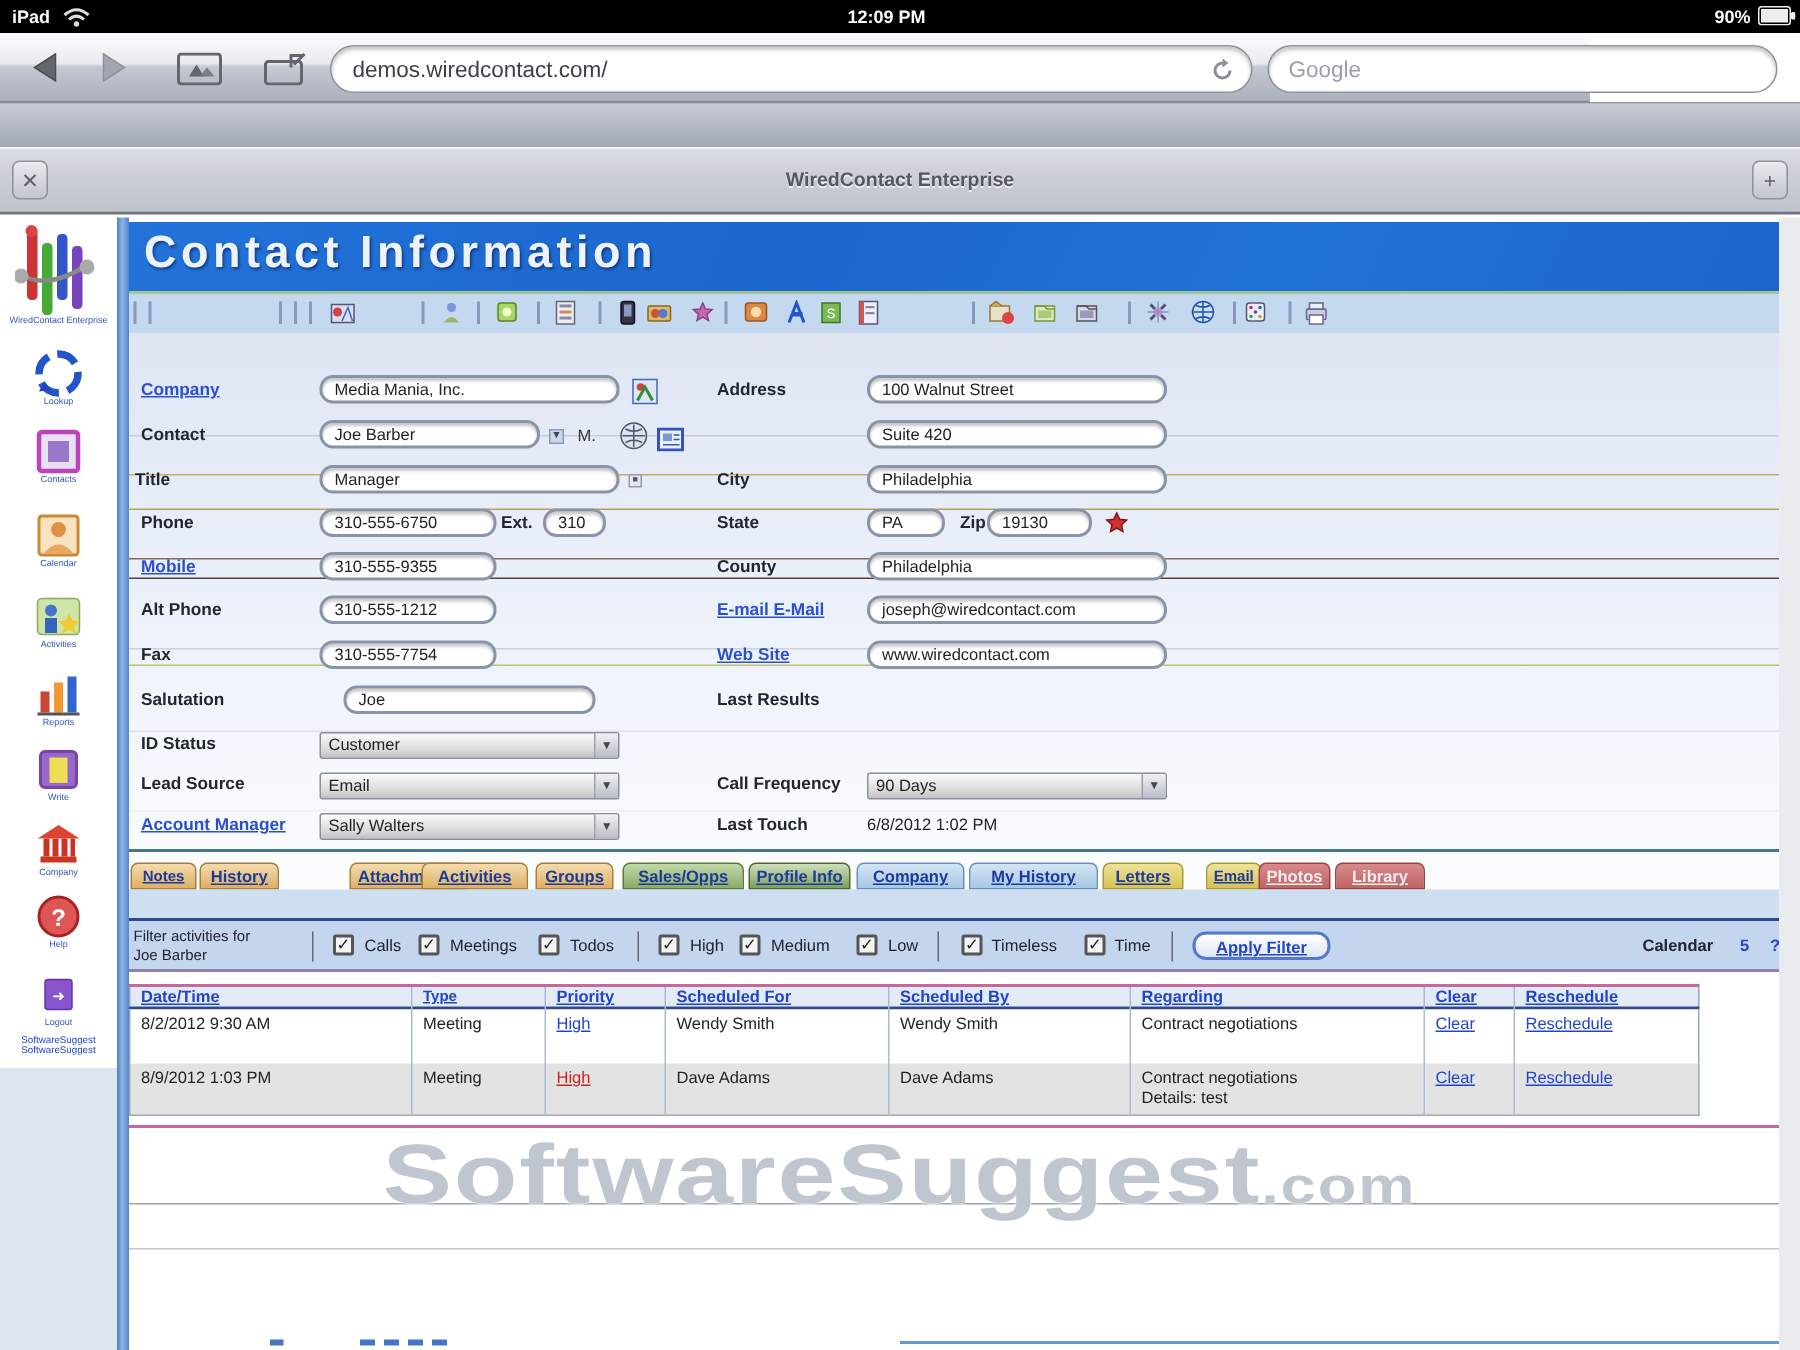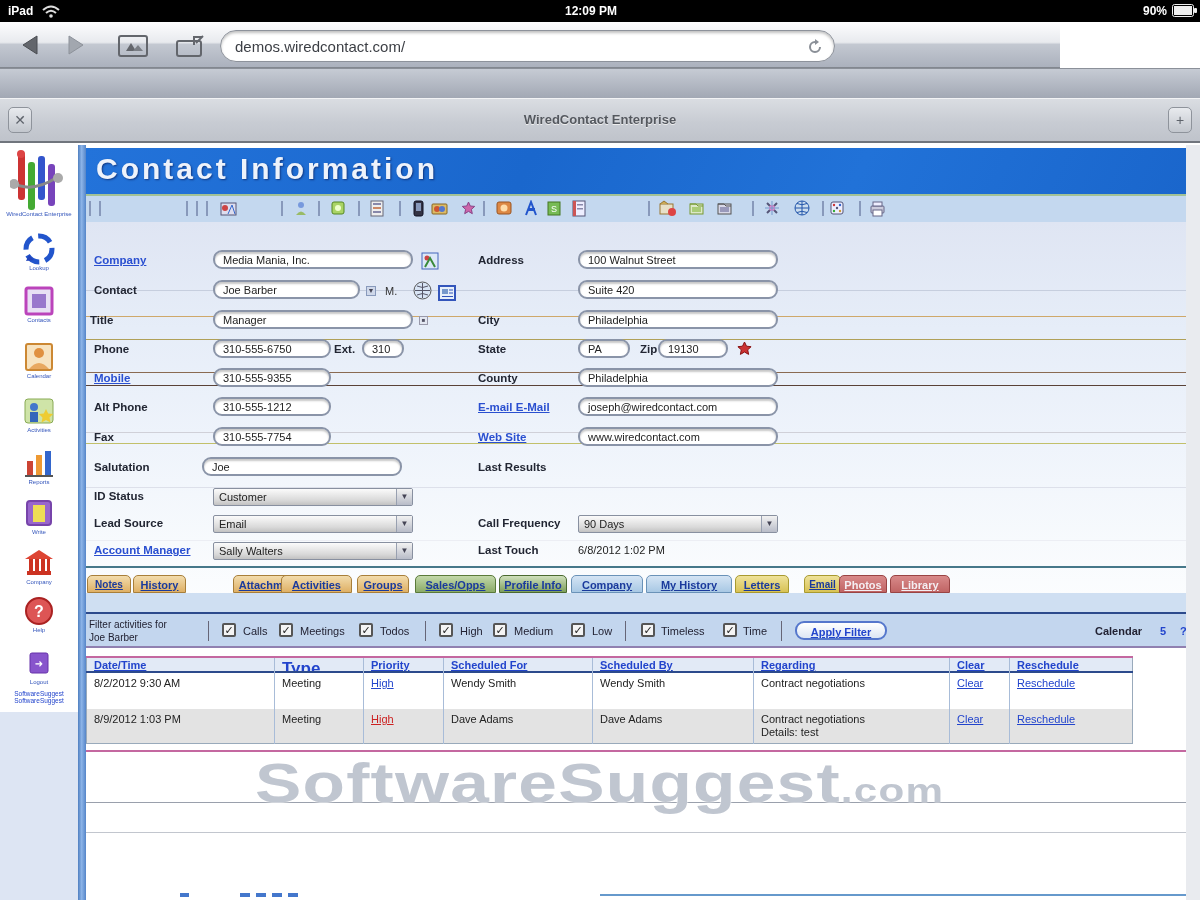--- a/index.html
+++ b/index.html
@@ -111,20 +111,23 @@
     <rect x="1" y="6" width="24" height="15" rx="2" fill="none" stroke="#63666c" stroke-width="2"></rect>
     <path d="M18 10 L18 2 L26 2" fill="none" stroke="#63666c" stroke-width="2"></path>
     <path d="M20 8 L27 1" stroke="#63666c" stroke-width="2"></path>
   </svg>
   <div class="pill" style="left:220px;width:615px;">
     <span class="abs" style="left:14px;top:7px;font-size:15px;color:#3c3f45;">demos.wiredcontact.com/</span>
     <svg class="abs" style="right:10px;top:7px;" width="18" height="18" viewBox="0 0 18 18">
       <path d="M14 9 A5 5 0 1 1 9 4" stroke="#8a8f97" stroke-width="2" fill="none"></path>
       <path d="M9 1 L13 4 L9 7 Z" fill="#8a8f97"></path>
     </svg>
+  </div>
+  <div class="pill" style="left:845px;width:340px;">
+    <span class="abs" style="left:13px;top:7px;font-size:15px;color:#9aa0a8;">Google</span>
   </div>
 </div>
 <div id="subband"></div>
 
 <div id="tabbar">
   <div class="tbtn" style="left:8px;">✕</div>
   <span class="abs" style="left:0;top:13px;width:1200px;text-align:center;font-size:13px;font-weight:bold;color:#54585f;text-shadow:0 1px 0 #eee;">WiredContact Enterprise</span>
   <div class="tbtn" style="left:1168px;">+</div>
 </div>
 
@@ -327,21 +330,21 @@
         <div class="finput" style="left:127px;top:194px;width:118px;">310-555-6750</div>
         <div class="flabel" style="left:248px;top:198px;">Ext.</div>
         <div class="finput" style="left:276px;top:194px;width:42px;">310</div>
         <div class="flink" style="left:8px;top:227px;">Mobile</div>
         <div class="finput" style="left:127px;top:223px;width:118px;">310-555-9355</div>
         <div class="flabel" style="left:8px;top:256px;">Alt Phone</div>
         <div class="finput" style="left:127px;top:252px;width:118px;">310-555-1212</div>
         <div class="flabel" style="left:8px;top:286px;">Fax</div>
         <div class="finput" style="left:127px;top:282px;width:118px;">310-555-7754</div>
         <div class="flabel" style="left:8px;top:316px;">Salutation</div>
-        <div class="finput" style="left:116px;top:312px;width:200px;">Joe</div>
+        <div class="finput" style="left:143px;top:312px;width:168px;">Joe</div>
         <div class="flabel" style="left:8px;top:345px;">ID Status</div>
         <div class="fsel" style="left:127px;top:343px;width:200px;">Customer<div class="arr">▼</div></div>
         <div class="flabel" style="left:8px;top:372px;">Lead Source</div>
         <div class="fsel" style="left:127px;top:370px;width:200px;">Email<div class="arr">▼</div></div>
         <div class="flink" style="left:8px;top:399px;">Account Manager</div>
         <div class="fsel" style="left:127px;top:397px;width:200px;">Sally Walters<div class="arr">▼</div></div>
         <svg class="abs" style="left:335px;top:107px;" width="18" height="18" viewBox="0 0 18 18">
           <rect x="1" y="1" width="16" height="16" fill="#dce8f8" stroke="#4466bb"></rect>
           <circle cx="6" cy="6" r="2.5" fill="#cc4444"></circle>
           <path d="M4 15 L9 6 L14 15" stroke="#3a8a3a" stroke-width="2" fill="none"></path>
@@ -420,21 +423,21 @@
           <div class="abs" style="left:695px;top:7px;width:1px;height:20px;background:#667;"></div>
           <div class="abs" style="left:709px;top:7px;width:92px;height:19px;background:linear-gradient(to bottom,#fff,#dce6f4);border:2px solid #5577cc;border-radius:9px;font-size:11px;font-weight:bold;color:#2244cc;text-decoration:underline;text-align:center;padding-top:3px;">Apply Filter</div>
           <div class="abs" style="left:1009px;top:11px;font-size:11px;font-weight:bold;color:#223;">Calendar</div>
           <div class="abs" style="left:1074px;top:11px;font-size:11px;color:#2244cc;font-weight:bold;">5</div>
           <div class="abs" style="left:1094px;top:11px;font-size:11px;color:#2244cc;font-weight:bold;">?</div>
         </div>
 <div id="acttable" style="height:108px;">
           <div class="abs" style="left:0;top:0;width:1047px;height:2px;background:#c468a0;"></div>
           <div class="abs" style="left:0;top:2px;width:1047px;height:13px;background:#e2eaf6;border-left:1px solid #9ab;border-right:1px solid #9ab;"></div>
           <div class="abs" style="left:8px;top:3px;font-size:11px;font-weight:bold;color:#2244cc;text-decoration:underline;">Date/Time</div>
-          <div class="abs" style="left:196px;top:3px;font-size:17px;font-weight:bold;color:#2244cc;text-decoration:underline;">Type</div>
+          <div class="abs" style="left:196px;top:3px;font-size:10px;font-weight:bold;color:#2244cc;text-decoration:underline;">Type</div>
           <div class="abs" style="left:285px;top:3px;font-size:11px;font-weight:bold;color:#2244cc;text-decoration:underline;">Priority</div>
           <div class="abs" style="left:365px;top:3px;font-size:11px;font-weight:bold;color:#2244cc;text-decoration:underline;">Scheduled For</div>
           <div class="abs" style="left:514px;top:3px;font-size:11px;font-weight:bold;color:#2244cc;text-decoration:underline;">Scheduled By</div>
           <div class="abs" style="left:675px;top:3px;font-size:11px;font-weight:bold;color:#2244cc;text-decoration:underline;">Regarding</div>
           <div class="abs" style="left:871px;top:3px;font-size:11px;font-weight:bold;color:#2244cc;text-decoration:underline;">Clear</div>
           <div class="abs" style="left:931px;top:3px;font-size:11px;font-weight:bold;color:#2244cc;text-decoration:underline;">Reschedule</div>
           <div class="abs" style="left:0;top:15px;width:1047px;height:2px;background:#2c4a8c;"></div>
           <div class="abs" style="left:0;top:17px;width:1047px;height:36px;background:#fff;border-left:1px solid #9ab;border-right:1px solid #9ab;"></div>
           <div class="abs" style="left:0;top:53px;width:1047px;height:35px;background:#e3e3e3;border-left:1px solid #9ab;border-right:1px solid #9ab;border-bottom:1px solid #9ab;"></div>
           <div class="abs" style="left:8px;top:21px;font-size:11px;color:#222;line-height:13px;">8/2/2012 9:30 AM</div>

